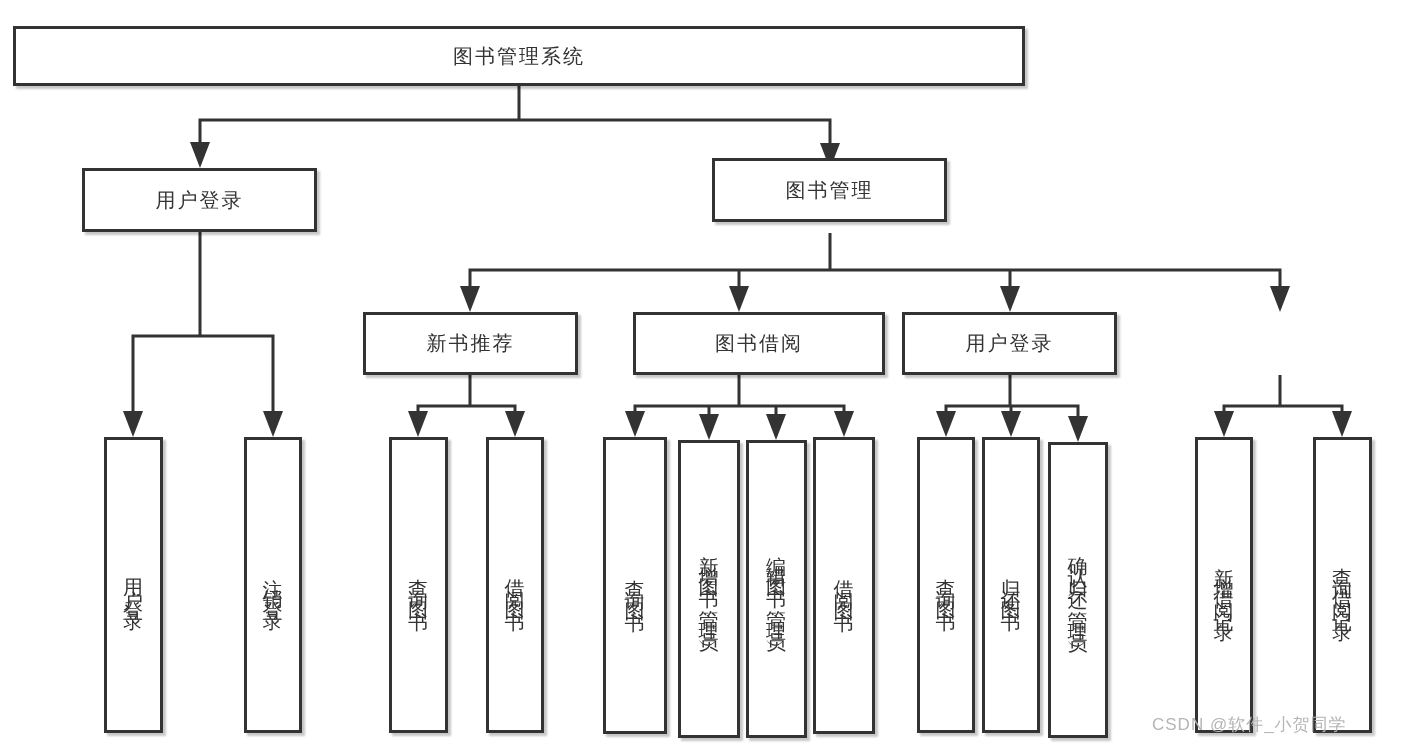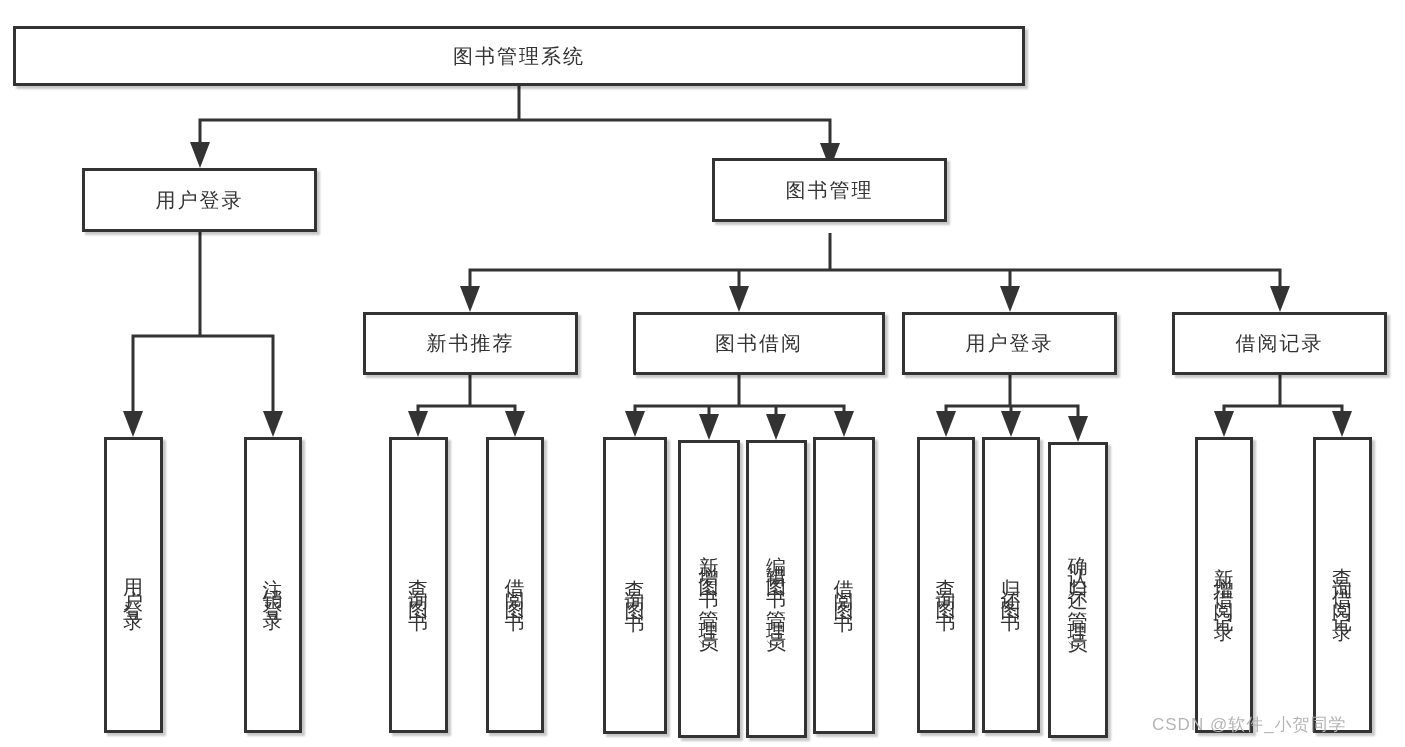--- a/index.html
+++ b/index.html
@@ -123,23 +123,20 @@
 
   <div class="node h" style="left:363px;top:312px;width:215px;height:63px">
     <span class="hlabel">新书推荐</span>
   </div>
   <div class="node h" style="left:633px;top:312px;width:252px;height:63px">
     <span class="hlabel">图书借阅</span>
   </div>
   <div class="node h" style="left:902px;top:312px;width:215px;height:63px">
     <span class="hlabel">用户登录</span>
   </div>
-  <div class="node h" style="left:1172px;top:312px;width:215px;height:63px">
-    <span class="hlabel">借阅记录</span>
-  </div>
 
   <div class="node v" style="left:104px;top:437px;width:59px;height:296px">
     <span class="vlabel">用户登录</span>
   </div>
   <div class="node v" style="left:244px;top:437px;width:58px;height:296px">
     <span class="vlabel">注销登录</span>
   </div>
 
   <div class="node v" style="left:389px;top:437px;width:59px;height:296px">
     <span class="vlabel">查询图书</span>

